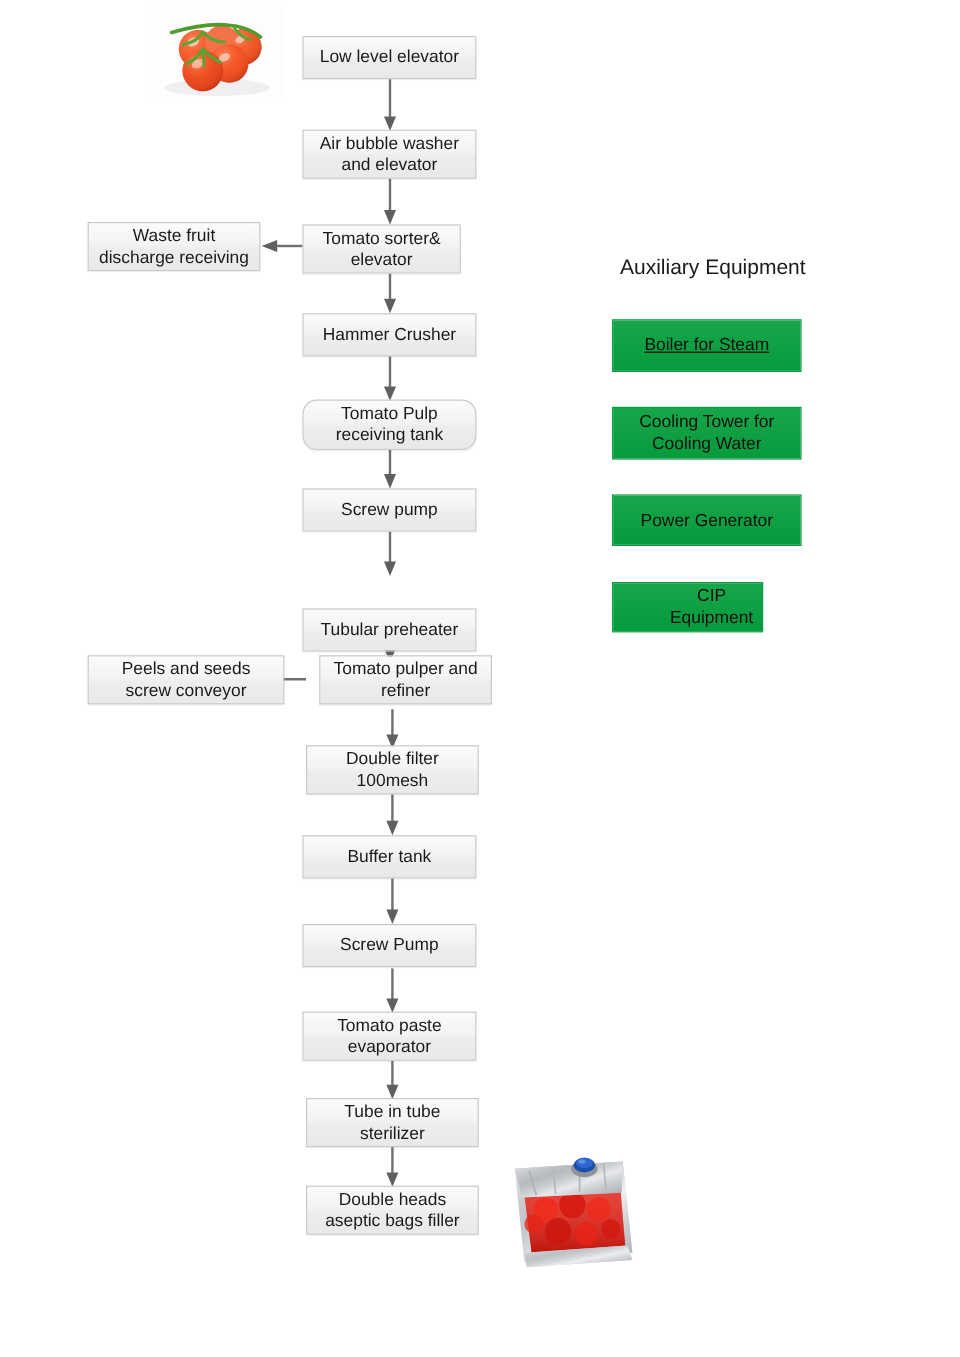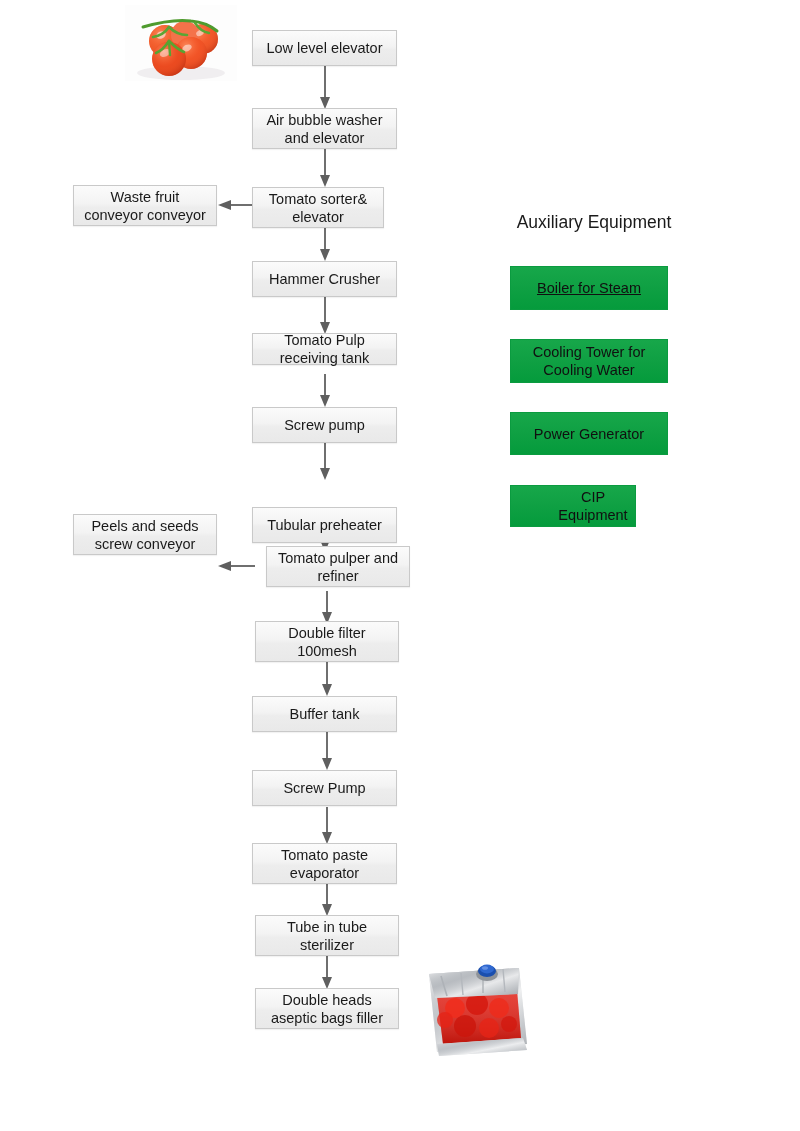--- a/index.html
+++ b/index.html
@@ -225,21 +225,21 @@
   <div class="node" style="left:252px; top:30px; width:145px; height:36px;">Low level elevator</div>
 
   <div class="node" style="left:252px; top:108px; width:145px; height:41px;">Air bubble washer
 and elevator</div>
 
   <div class="node" style="left:252px; top:187px; width:132px; height:41px;">Tomato sorter&amp;
 elevator</div>
 
   <div class="node" style="left:252px; top:261px; width:145px; height:36px;">Hammer Crusher</div>
 
-  <div class="node" style="left:252px; top:333px; width:145px; height:32px;">Tomato Pulp
+  <div class="node" style="left:252px; top:333px; width:145px; height:42px;border-radius:12px;">Tomato Pulp
 receiving  tank</div>
 
   <div class="node" style="left:252px; top:407px; width:145px; height:36px;">Screw pump</div>
 
   <div class="node" style="left:252px; top:507px; width:145px; height:36px;">Tubular preheater</div>
 
   <div class="node" style="left:255px; top:546px; width:144px; height:41px;margin-left:11px;">Tomato pulper and
 refiner</div>
 
   <div class="node" style="left:255px; top:621px; width:144px; height:41px;">Double filter
@@ -252,23 +252,23 @@
   <div class="node" style="left:252px; top:843px; width:145px; height:41px;">Tomato paste
 evaporator</div>
 
   <div class="node" style="left:255px; top:915px; width:144px; height:41px;">Tube in tube
 sterilizer</div>
 
   <div class="node" style="left:255px; top:988px; width:144px; height:41px;">Double heads
 aseptic bags filler</div>
 
   <div class="node" style="left:73px; top:185px; width:144px; height:41px;">Waste fruit
-conveyor conveyor</div>
-
-  <div class="node" style="left:73px; top:514px; width:144px; height:41px;">Peels and seeds
+discharge receiving</div>
+
+  <div class="node" style="left:73px; top:546px; width:164px; height:41px;">Peels and seeds
 screw conveyor</div>
 
   <div class="aux-title" style="left:494px; top:212px; width:200px;">Auxiliary Equipment</div>
 
   <div class="aux-node" style="left:510px; top:266px; width:158px; height:44px;text-decoration:underline;">Boiler for Steam</div>
 
   <div class="aux-node" style="left:510px; top:339px; width:158px; height:44px;">Cooling Tower for
 Cooling Water</div>
 
   <div class="aux-node" style="left:510px; top:412px; width:158px; height:43px;">Power Generator</div>

